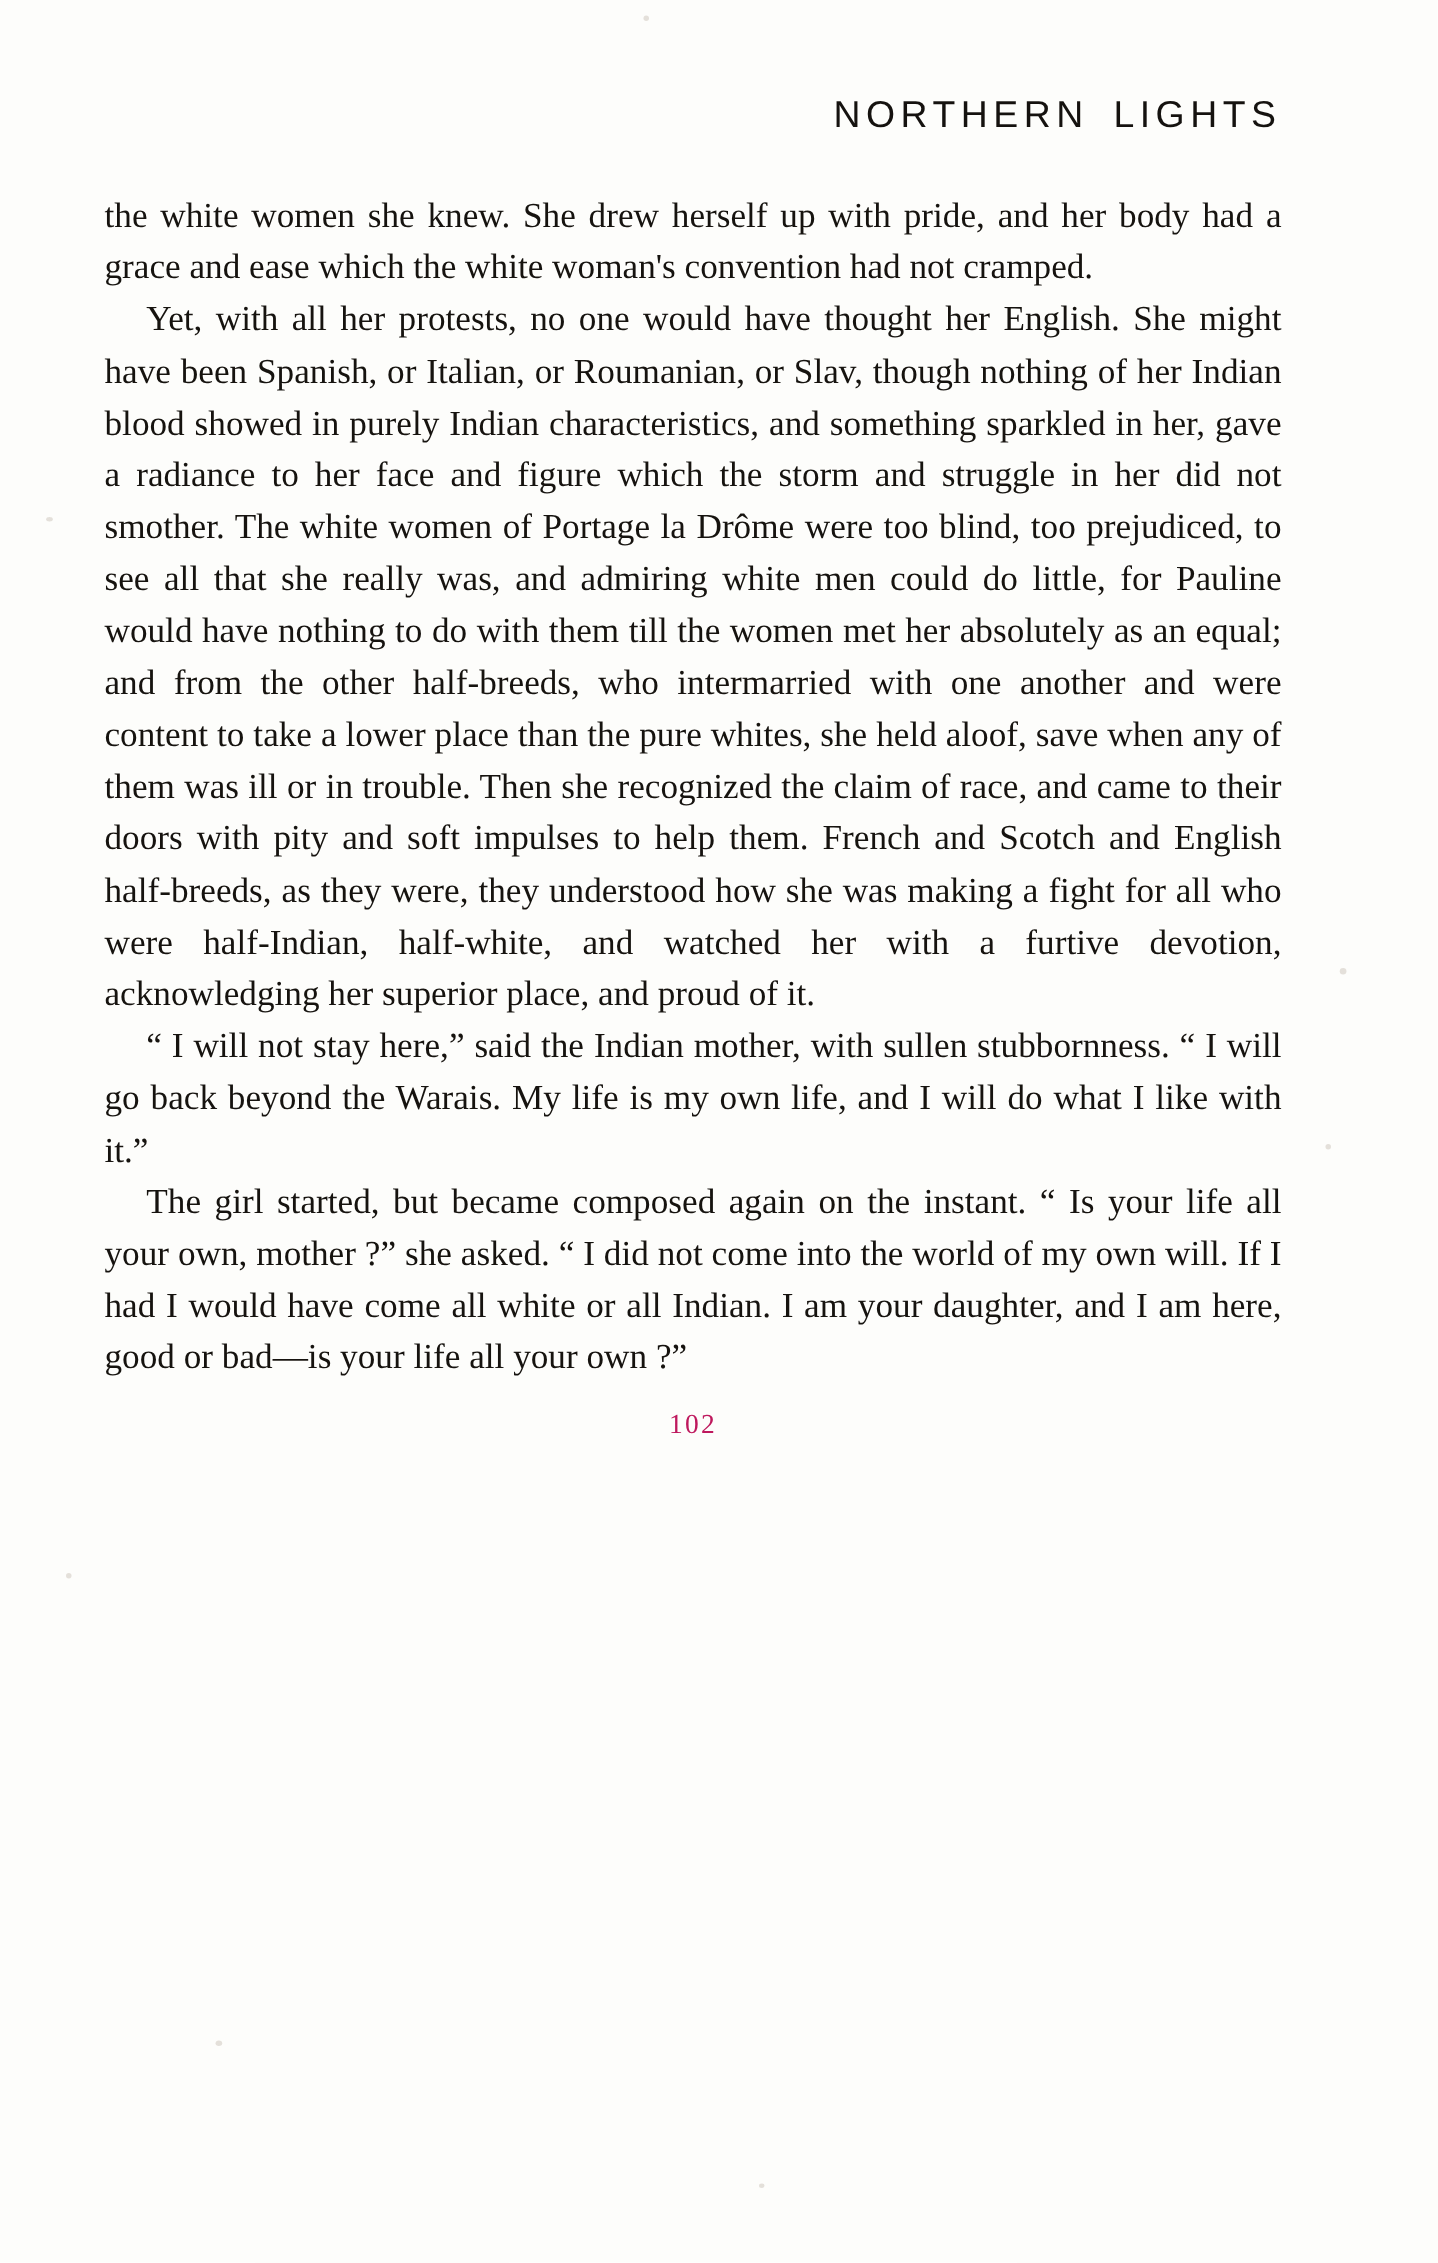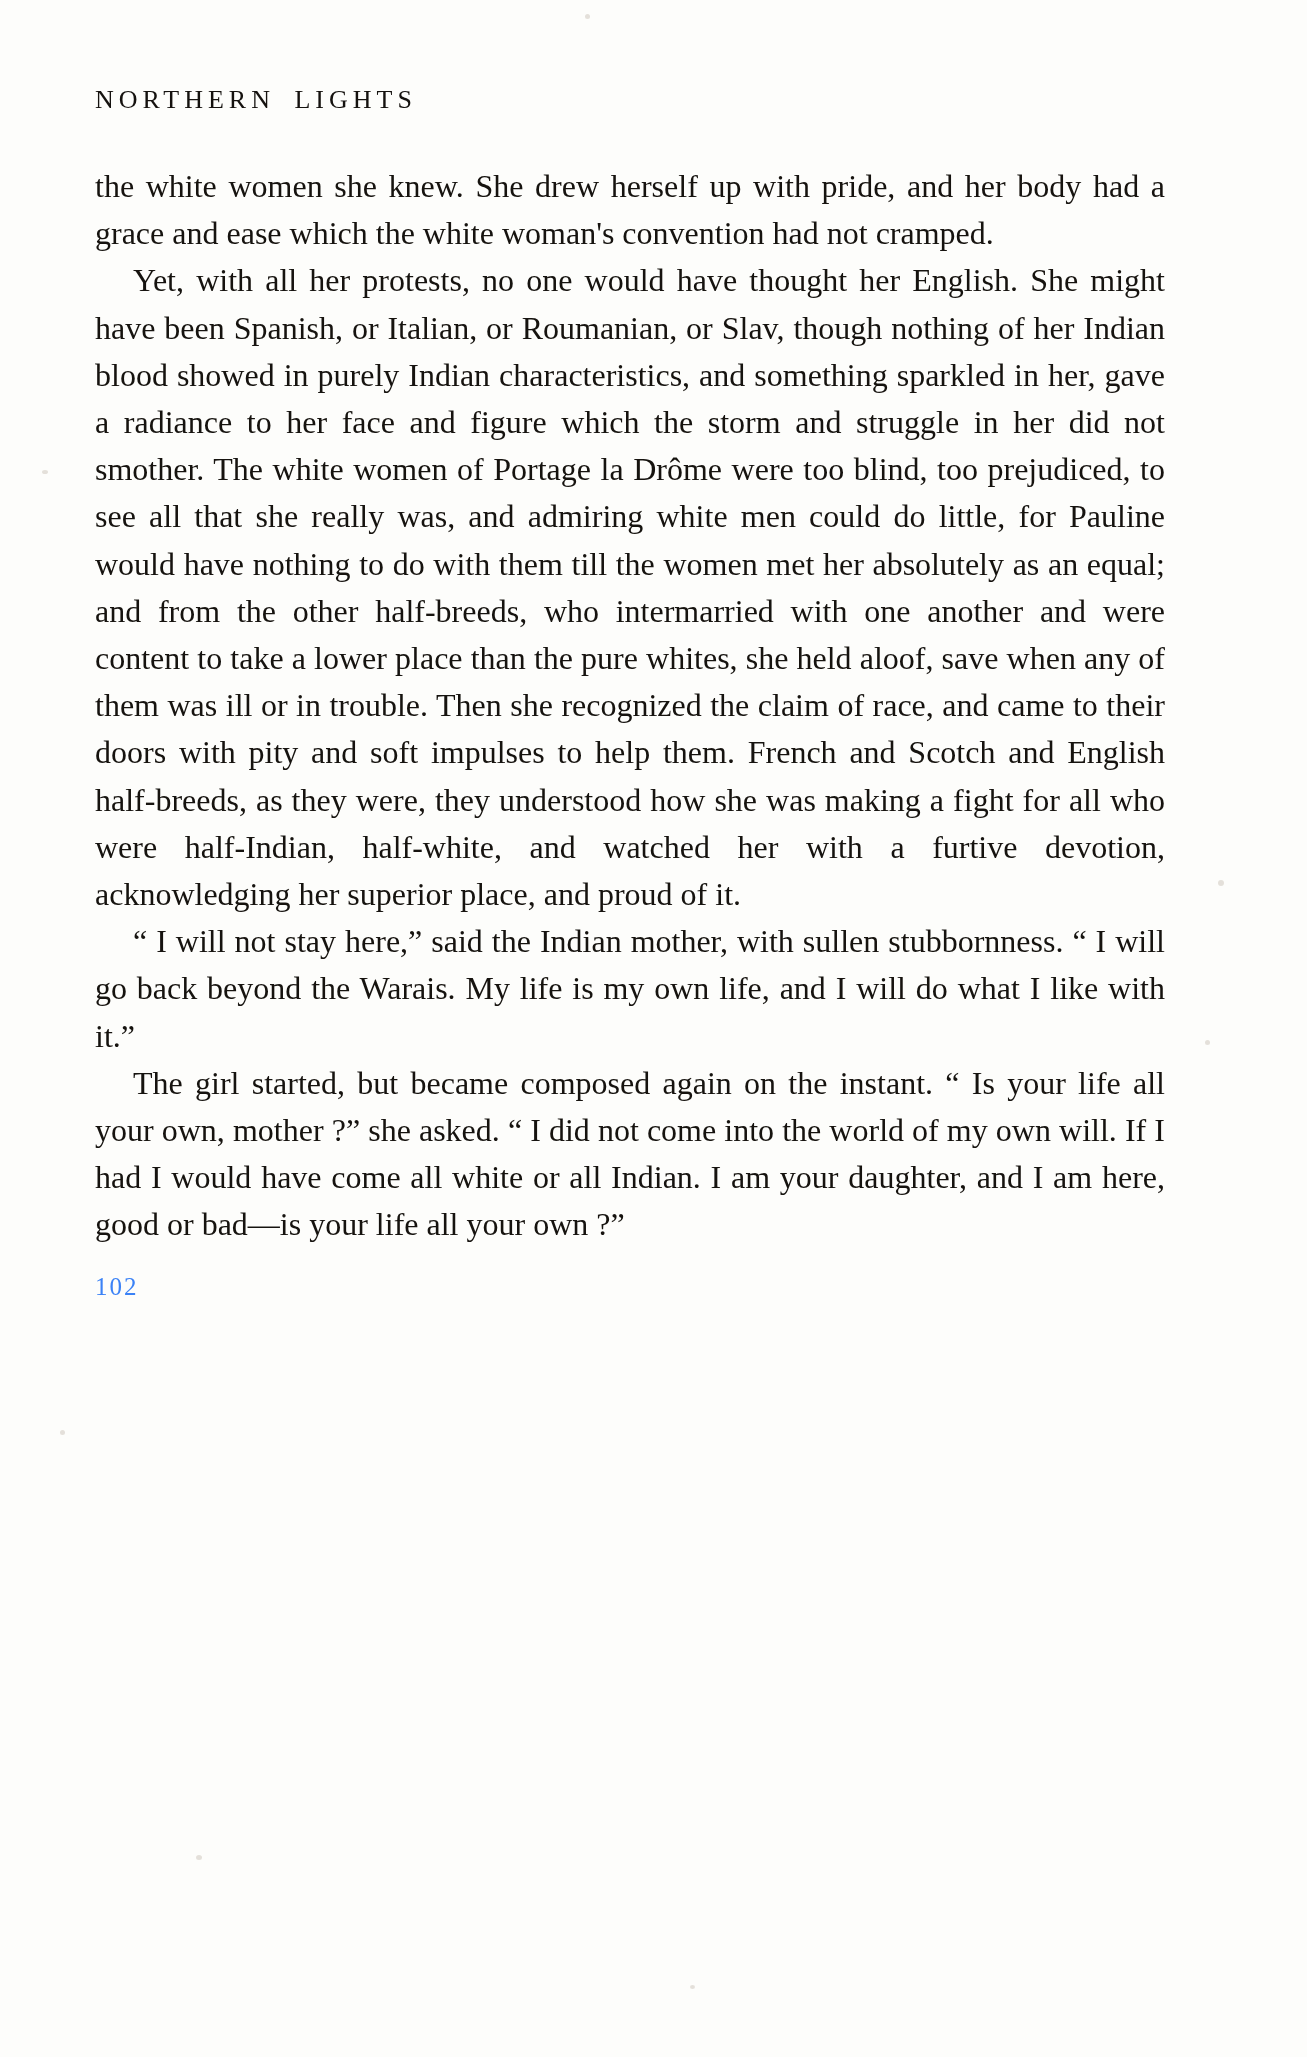--- a/index.html
+++ b/index.html
@@ -15,23 +15,23 @@
     margin: 0 auto;
     overflow: hidden;
   }
   .page-inner {
     position: absolute;
     left: 95px;
     top: 85px;
     width: 1070px;
   }
   .running-head {
-    text-align: left;
-    font-family: Liberation Serif, serif;
-    font-size: 26px;
+    text-align: right;
+    font-family: Liberation Sans, sans-serif;
+    font-size: 34px;
     letter-spacing: 5px;
     color: #15120f;
     margin-bottom: 48px;
     font-weight: 500;
     word-spacing: 8px;
   }
   .body-text {
     font-family: "Liberation Serif", serif;
     font-size: 32px;
     line-height: 47.2px;
@@ -39,24 +39,25 @@
     text-align: justify;
     text-justify: inter-word;
   }
   .body-text p {
     margin: 0;
   }
   .body-text p.indent {
     text-indent: 38px;
   }
   .folio {
+    text-align: center;
     font-family: "Liberation Serif", serif;
     font-size: 25px;
     letter-spacing: 2px;
-    color: #3b82f6;
+    color: #be185d;
     margin-top: 24px;
   }
   
   .speck {
     position: absolute;
     background: #cfc9c0;
     border-radius: 50%;
     opacity: .55;
   }
 </style>

